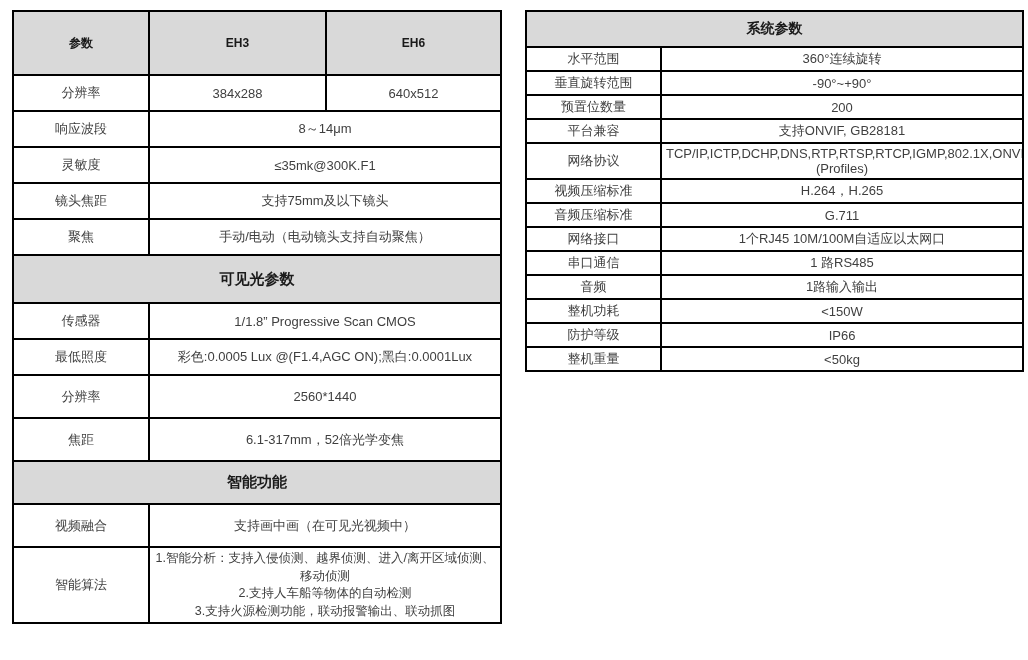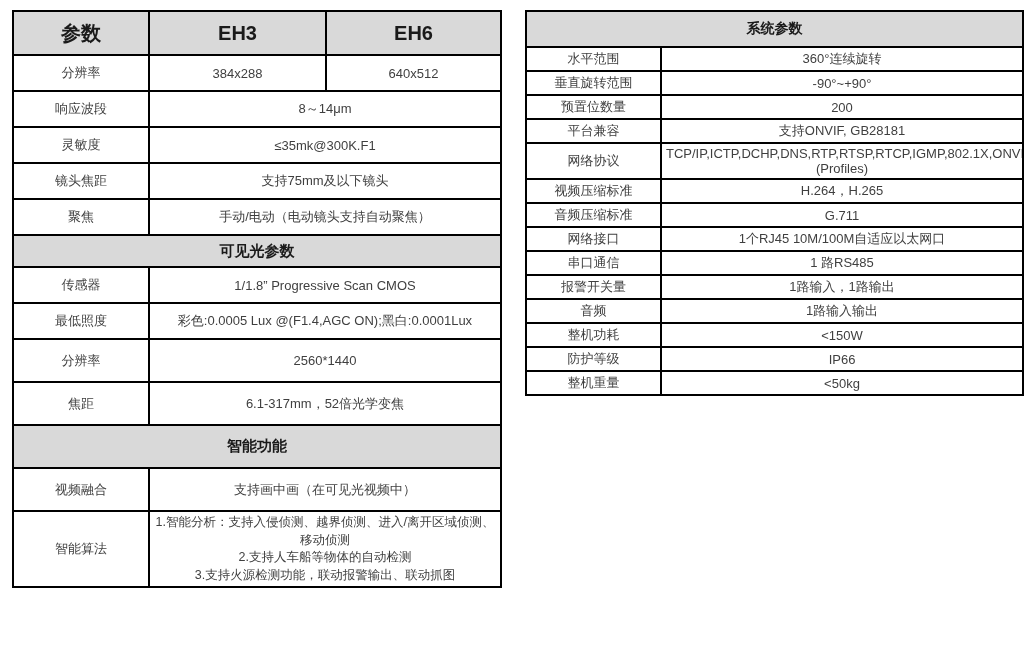--- a/index.html
+++ b/index.html
@@ -24,29 +24,29 @@
     text-align: center;
     vertical-align: middle;
     color: #3f3f3f;
     font-size: 13px;
     padding: 2px 4px;
     overflow: hidden;
   }
   
   .left-table { width: 488px; }
   .left-table thead th {
-    height: 44px;
+    height: 64px;
     background: #d9d9d9;
     color: #1a1a1a;
-    font-size: 20px;
+    font-size: 12px;
     font-weight: bold;
   }
   .left-table tbody tr { height: 36px; }
   .left-table tbody tr:nth-child(n+9):nth-child(-n+12) { height: 43px; }
-  .left-table tr.section-row { height: 32px; }
+  .left-table tr.section-row { height: 48px; }
   .left-table tr.section-row td {
     background: #d9d9d9;
     color: #1a1a1a;
     font-size: 15px;
     font-weight: bold;
   }
   .multiline { white-space: pre-line; font-size: 12.5px; line-height: 1.4; }
   
   .right-table { width: 497px; }
   .right-table thead th {
@@ -175,24 +175,20 @@
         </tr>
         <tr>
           <td class="label-cell">网络接口</td>
           <td>1个RJ45 10M/100M自适应以太网口</td>
         </tr>
         <tr>
           <td class="label-cell">串口通信</td>
           <td>1 路RS485</td>
         </tr>
         <tr>
-          <td class="label-cell">报警开关量</td>
-          <td>1路输入，1路输出</td>
-        </tr>
-        <tr>
           <td class="label-cell">音频</td>
           <td>1路输入输出</td>
         </tr>
         <tr>
           <td class="label-cell">整机功耗</td>
           <td>&lt;150W</td>
         </tr>
         <tr>
           <td class="label-cell">防护等级</td>
           <td>IP66</td>

